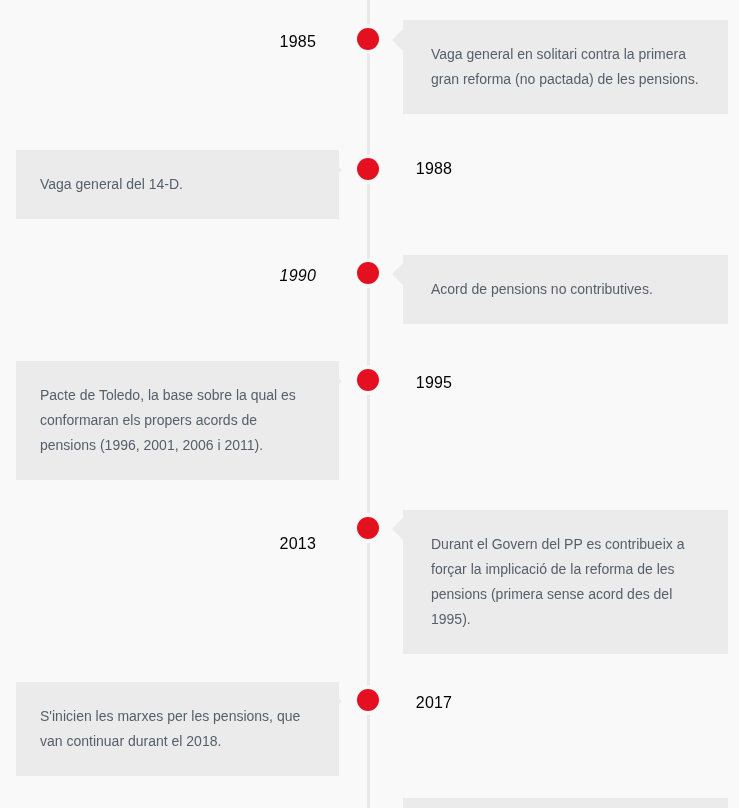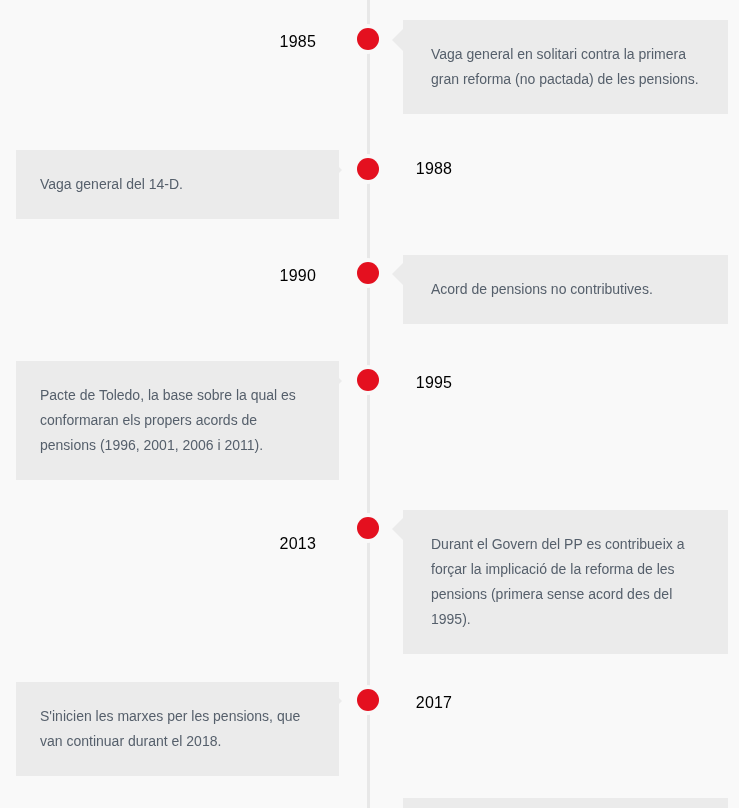--- a/index.html
+++ b/index.html
@@ -140,21 +140,21 @@
       <div class="notch notch-right" style="top: 159px;"></div>
       <div class="dot" style="top: 158px;"></div>
       <div class="year year-right" style="top: 160px;">1988</div>
     </div>
     <div class="event" style="top: 0px;">
       <div class="card card-right" style="top: 255px; min-height: 67px;">
         <p>Acord de pensions no contributives.</p>
       </div>
       <div class="notch notch-left" style="top: 263px;"></div>
       <div class="dot" style="top: 262px;"></div>
-      <div class="year year-left" style="top: 267px;">1990</div>
+      <div class="year year-left" style="top: 267px; font-style: italic;">1990</div>
     </div>
     <div class="event" style="top: 0px;">
       <div class="card card-left" style="top: 361px; min-height: 106px;">
         <p>Pacte de Toledo, la base sobre la qual es conformaran els propers acords de pensions (1996, 2001, 2006 i 2011).</p>
       </div>
       <div class="notch notch-right" style="top: 370px;"></div>
       <div class="dot" style="top: 369px;"></div>
       <div class="year year-right" style="top: 374px;">1995</div>
     </div>
     <div class="event" style="top: 0px;">

